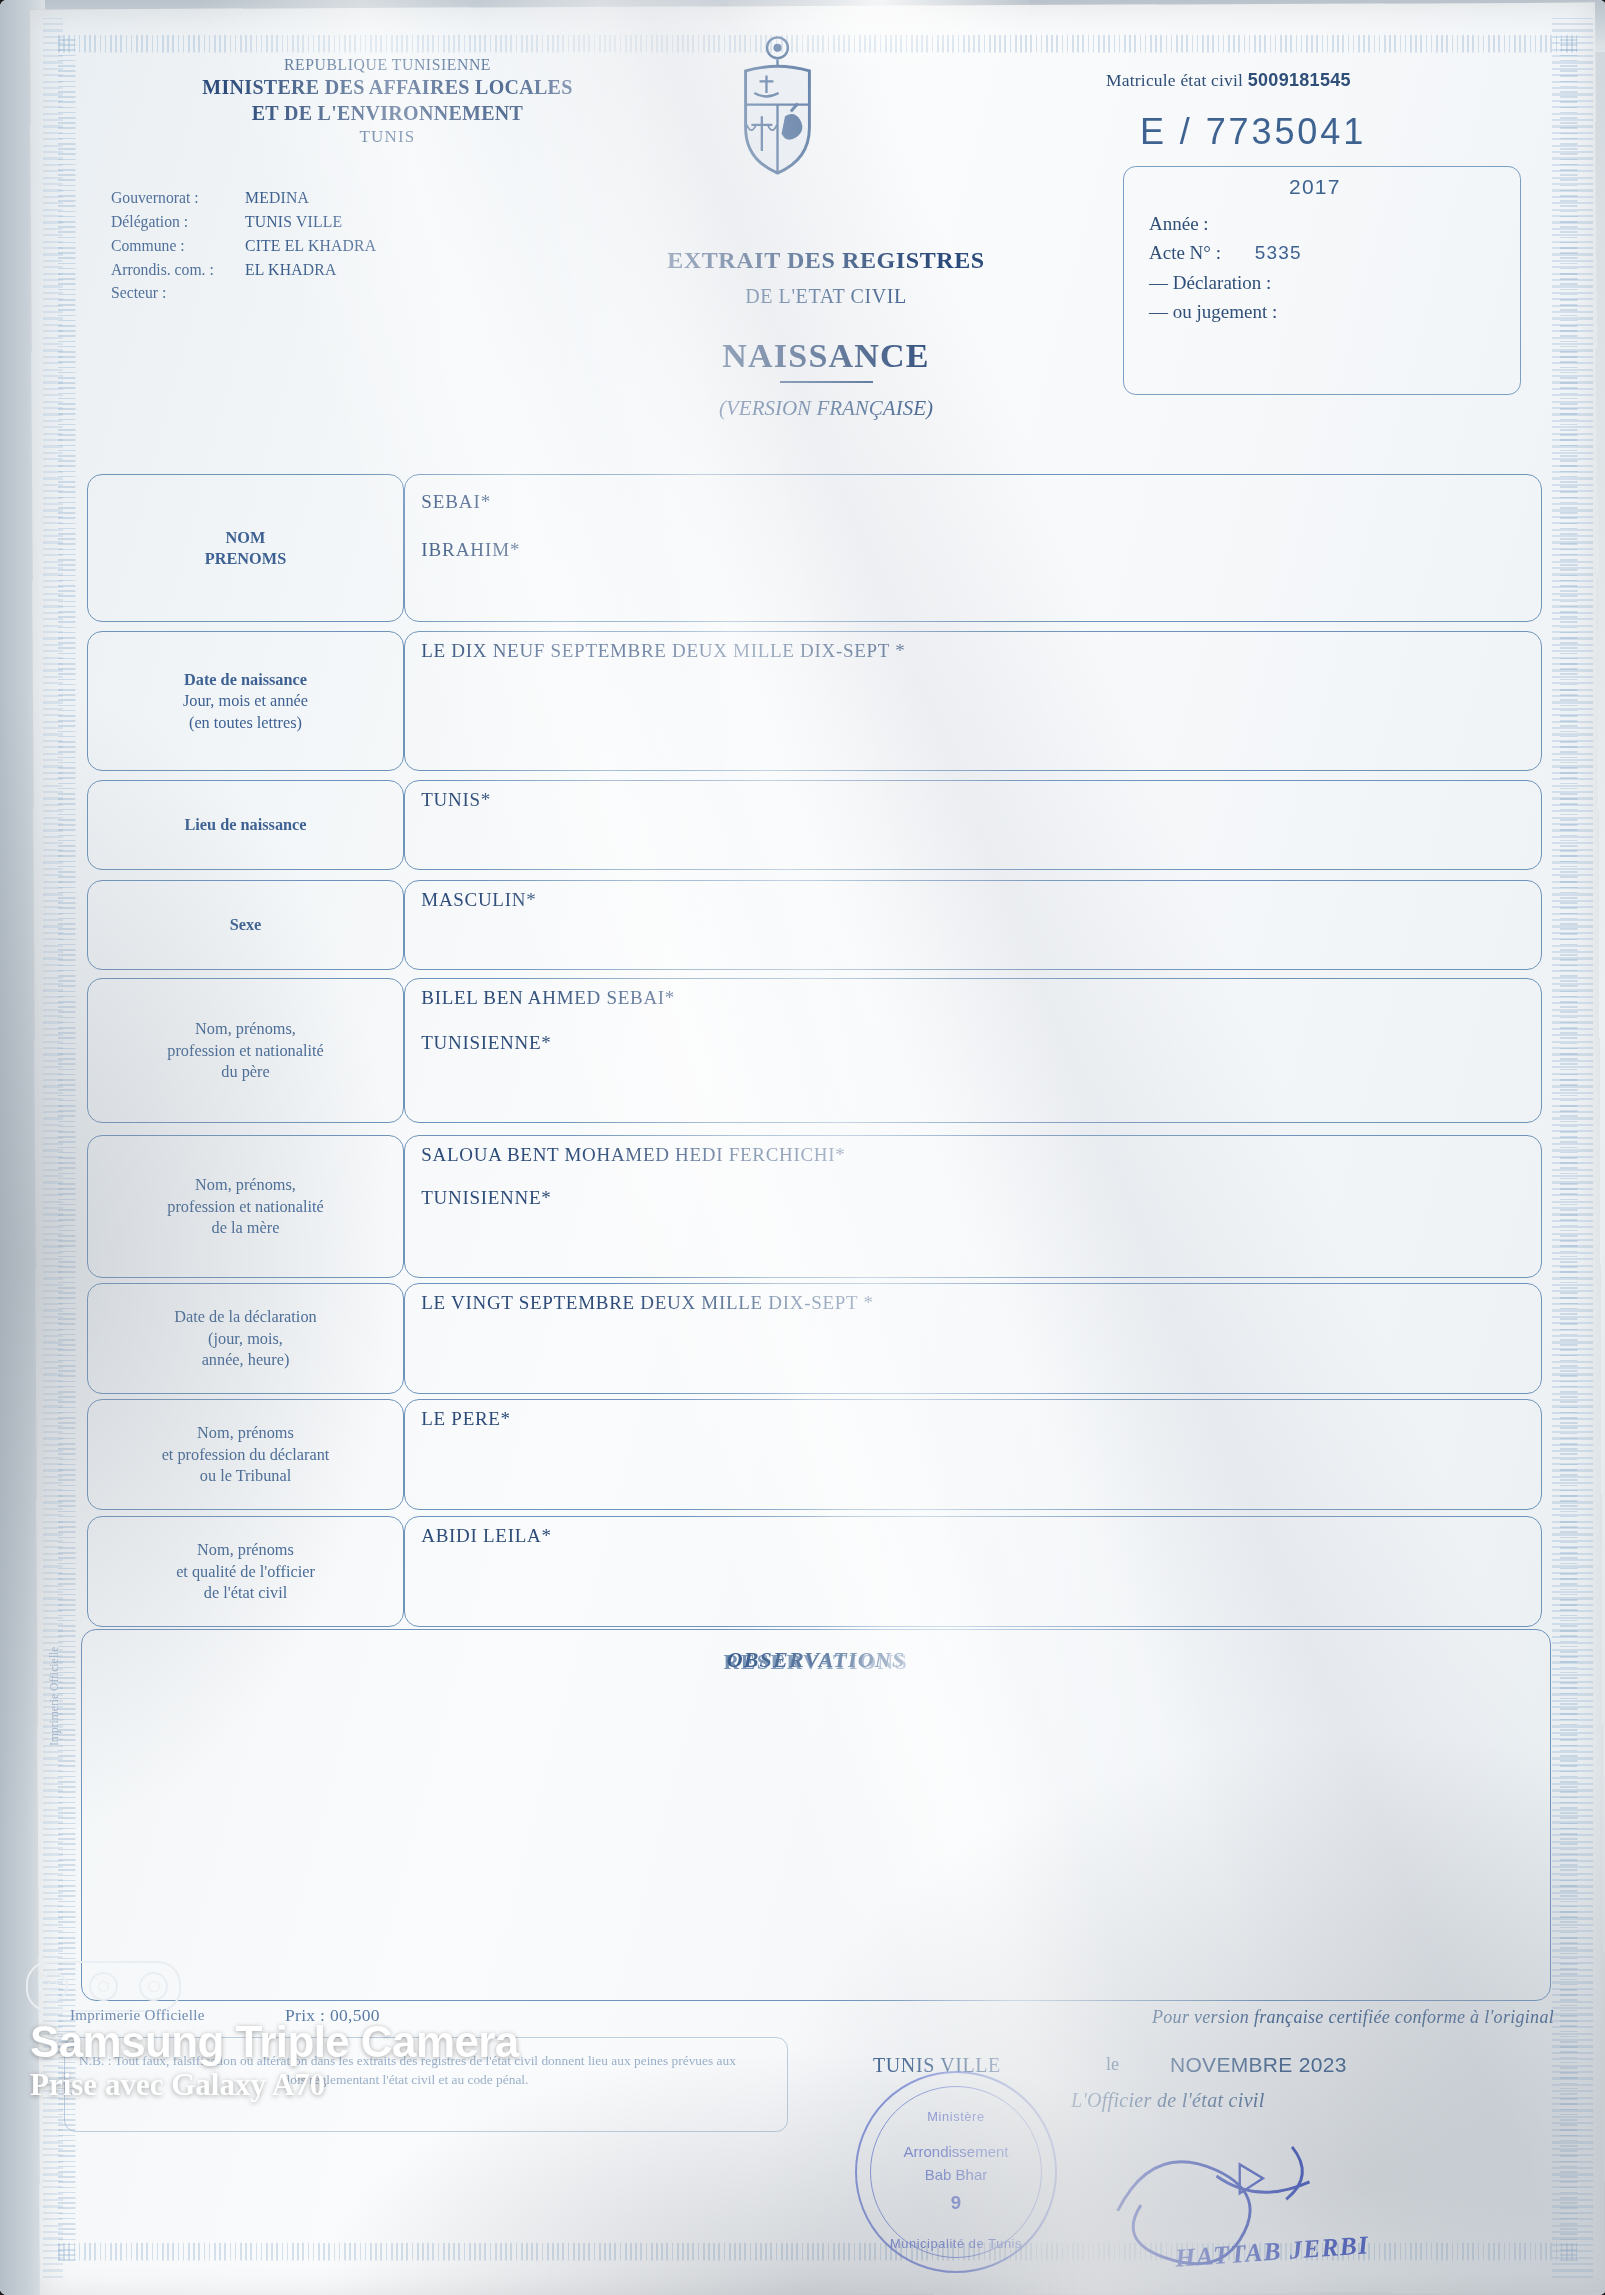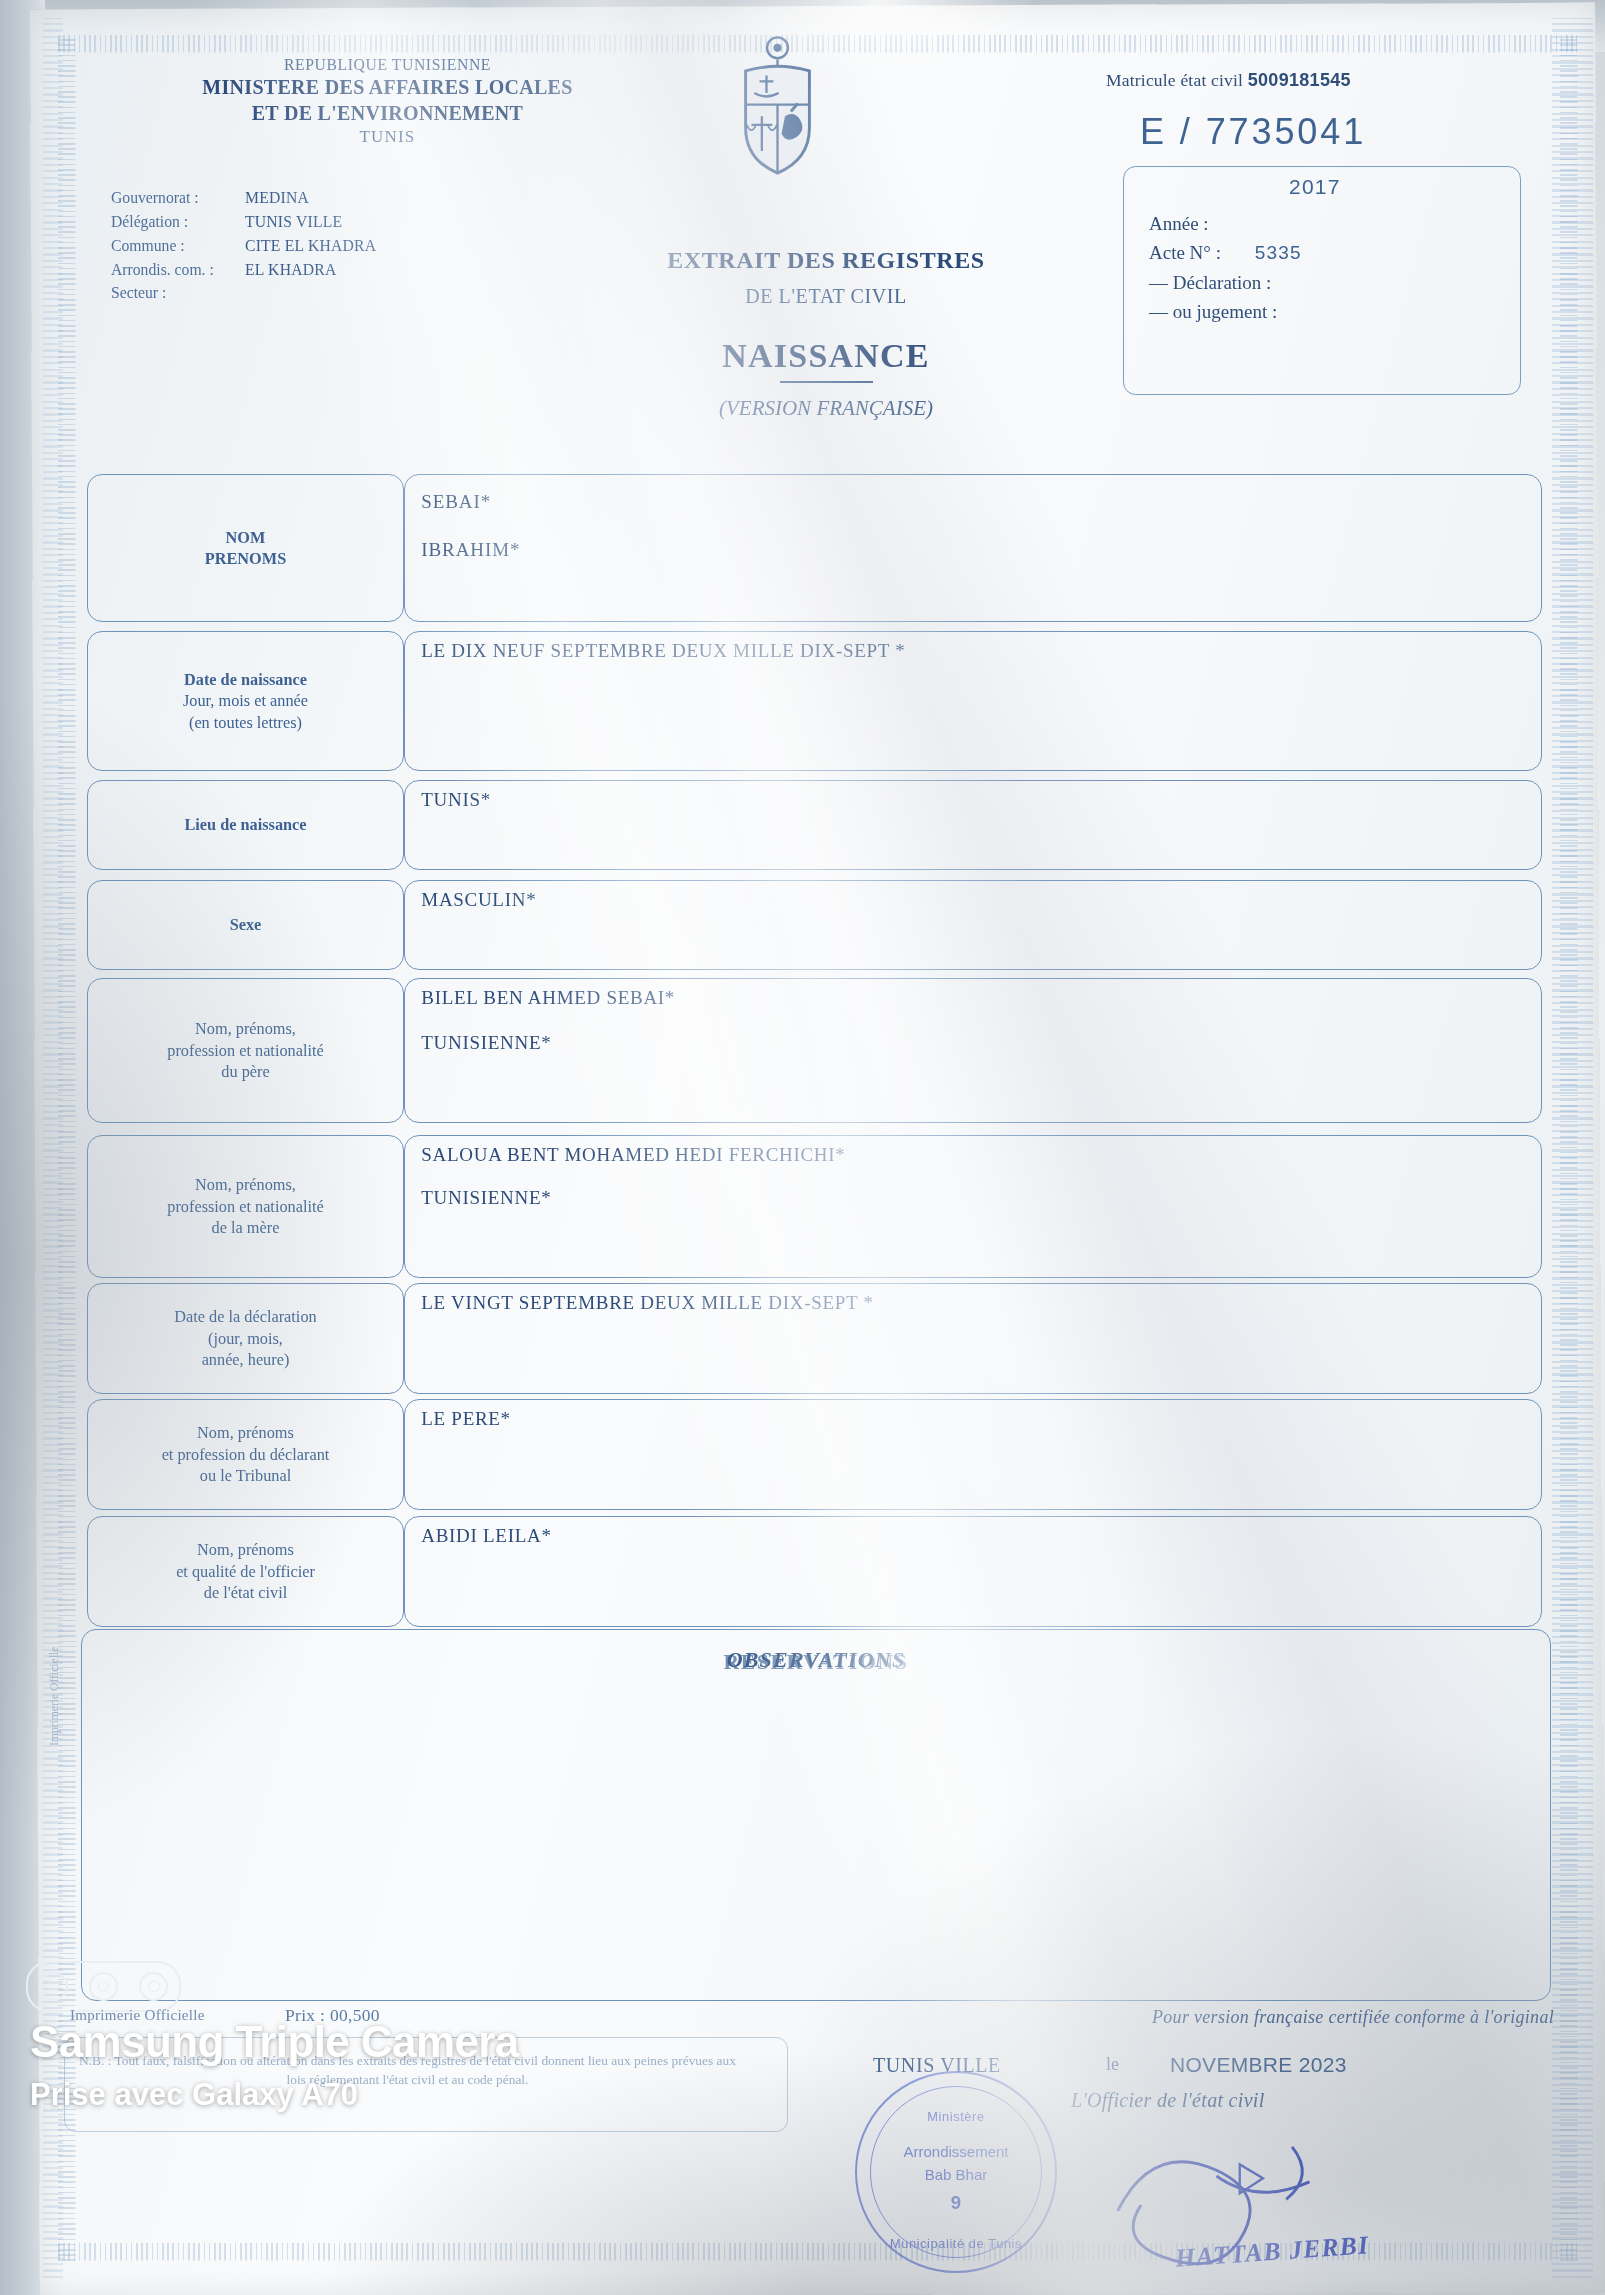--- a/index.html
+++ b/index.html
@@ -7,20 +7,21 @@
     padding: 0;
     background: #1b1b1b;
   }
   #page {
     position: relative;
     width: 1606px;
     height: 2295px;
     overflow: hidden;
     background: #d8dde2;
     font-family: "Liberation Serif", serif;
+    border-radius: 7px;
   }
   
   .bg-base {
     position: absolute; inset: 0;
     background:
       linear-gradient(160deg, #cfd6dc 0%, #c3ccd4 12%, #d9dfe3 28%, #eceff1 55%, #e5e9ec 75%, #d7dce0 100%);
   }
   .bg-paper {
     position: absolute;
     left: 35px; top: 5.8px; right: 5.8px; bottom: 0;
@@ -413,21 +414,21 @@
   
   .watermark {
     position: absolute;
     left: 30px; top: 2019px;
     color: #ffffff;
     font-family: "Liberation Sans", sans-serif;
     text-shadow: 0 1.2px 5.8px rgba(0,0,0,0.35);
     pointer-events: none;
   }
   .watermark .w1 { font-size: 44px; font-weight: bold; letter-spacing: -0.6px; line-height: 1.05;}
-  .watermark .w2 { font-size: 31px; font-weight: bold; letter-spacing: 0px; margin-top: 12px;}
+  .watermark .w2 { font-size: 31px; font-weight: bold; letter-spacing: 0px; margin-top: 2px; font-family: Liberation Serif, serif;}
 
   
   .crease {
     position: absolute; inset: 0;
     background:
       linear-gradient(72deg, rgba(255,255,255,0) 40%, rgba(255,255,255,0.42) 47%, rgba(235,240,245,0.18) 52%, rgba(255,255,255,0) 58%),
       linear-gradient(68deg, rgba(190,195,205,0) 55%, rgba(190,195,205,0.22) 62%, rgba(190,195,205,0) 70%);
     mix-blend-mode: normal;
     pointer-events: none;
   }

